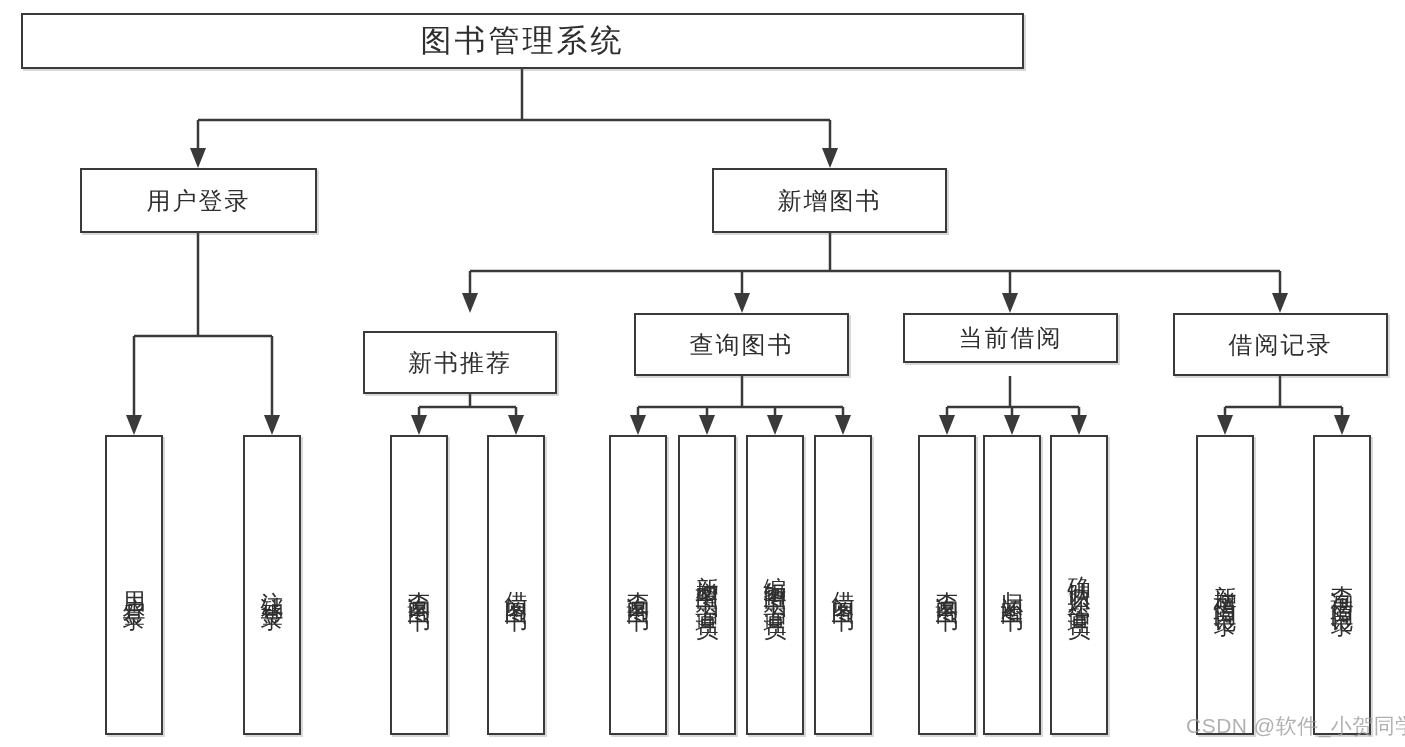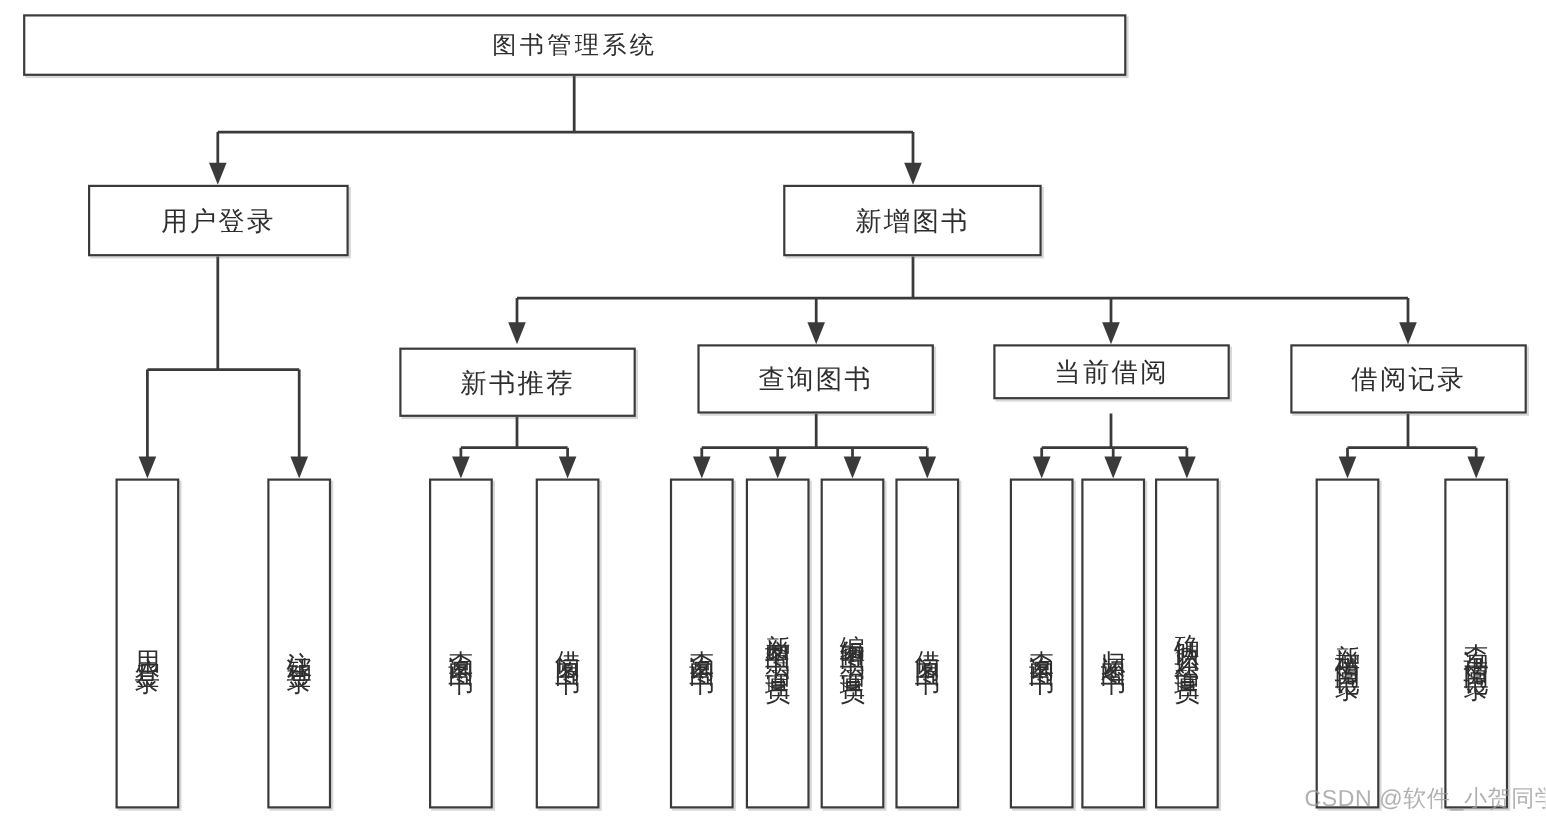--- a/index.html
+++ b/index.html
@@ -7,21 +7,21 @@
     position:relative; width:1405px; height:747px; background:#ffffff;
     font-family:"Liberation Sans", sans-serif; color:#2e2e2e; overflow:hidden;
   }
   .wires { position:absolute; left:0; top:0; z-index:1; }
   .node {
     position:absolute; z-index:2; box-sizing:border-box; background:#ffffff;
     border:2.5px solid #3a3a3a; display:flex; align-items:center; justify-content:center;
     box-shadow:2px 2px 0 rgba(100,100,100,0.25);
   }
   .node.h span { font-size:24px; letter-spacing:2px; white-space:nowrap; }
-  .node.root span { font-size:22px; letter-spacing:3px; }
+  .node.root span { font-size:31px; letter-spacing:3px; }
   .node.v span {
     writing-mode:vertical-rl; text-orientation:mixed;
     font-size:23px; letter-spacing:6px; line-height:1;
   }
   .watermark {
     position:absolute; z-index:3; left:1186px; top:712px;
     font-size:21px; letter-spacing:0.5px; color:rgba(158,158,158,0.8); white-space:nowrap;
   }
 </style>
 </head>
@@ -66,21 +66,21 @@
     <span>图书管理系统</span>
   </div>
 
   <div class="node h" style="left:80px;top:168px;width:237px;height:65px">
     <span>用户登录</span>
   </div>
   <div class="node h" style="left:712px;top:168px;width:235px;height:65px">
     <span>新增图书</span>
   </div>
 
-  <div class="node h" style="left:363px;top:316px;width:215px;height:63px">
+  <div class="node h" style="left:363px;top:331px;width:194px;height:63px">
     <span>新书推荐</span>
   </div>
   <div class="node h" style="left:634px;top:313px;width:215px;height:63px">
     <span>查询图书</span>
   </div>
   <div class="node h" style="left:903px;top:313px;width:215px;height:50px">
     <span>当前借阅</span>
   </div>
   <div class="node h" style="left:1173px;top:313px;width:215px;height:63px">
     <span>借阅记录</span>

